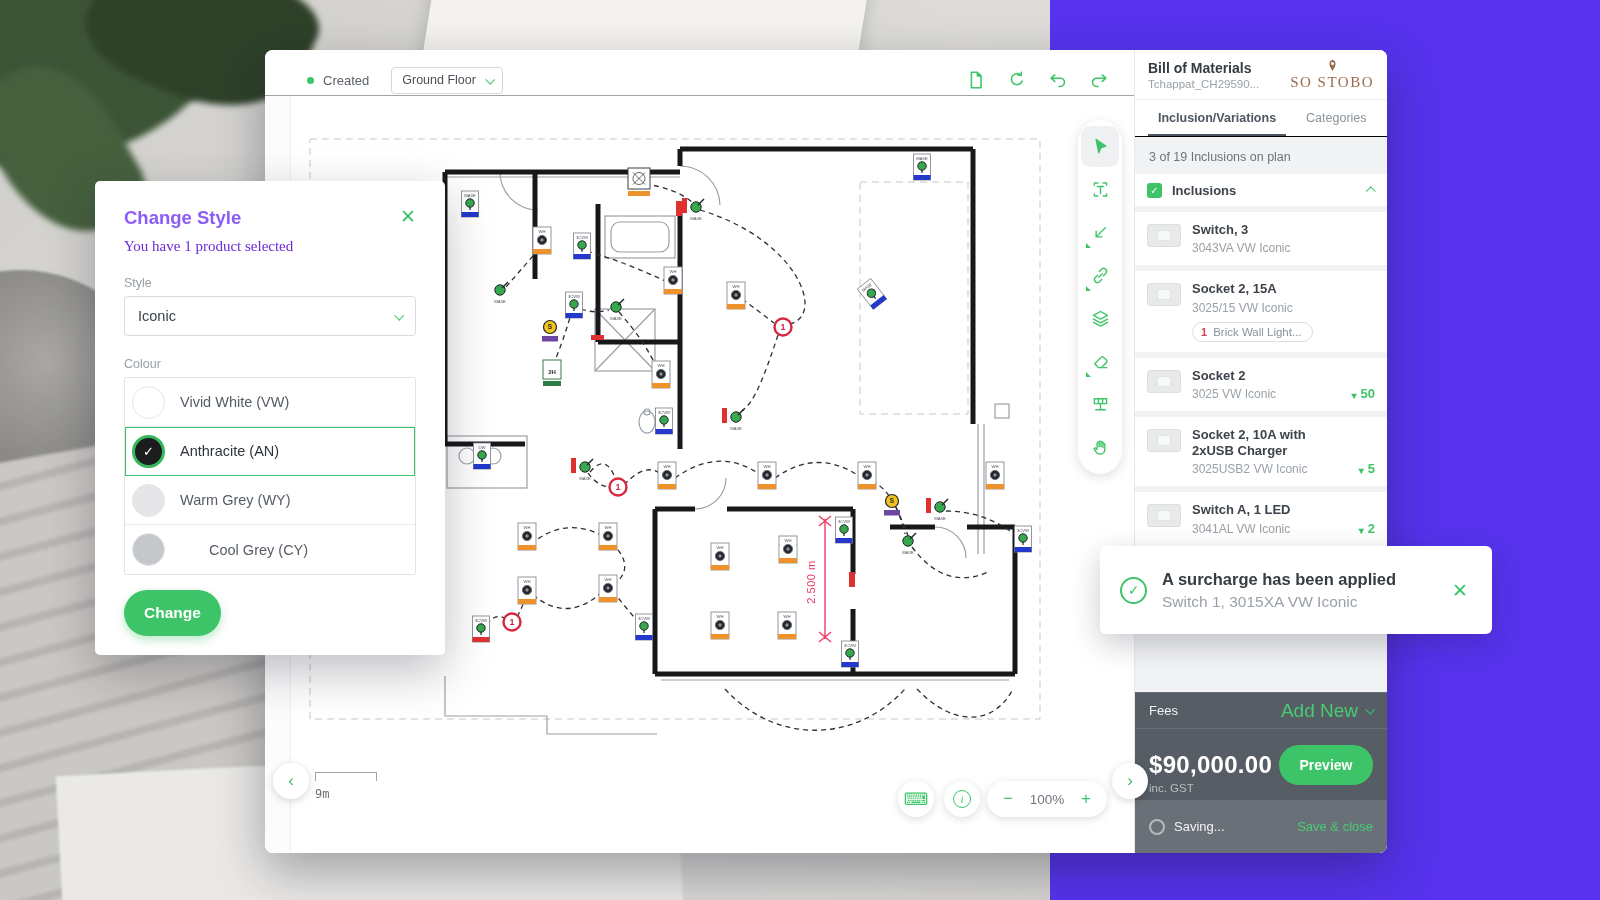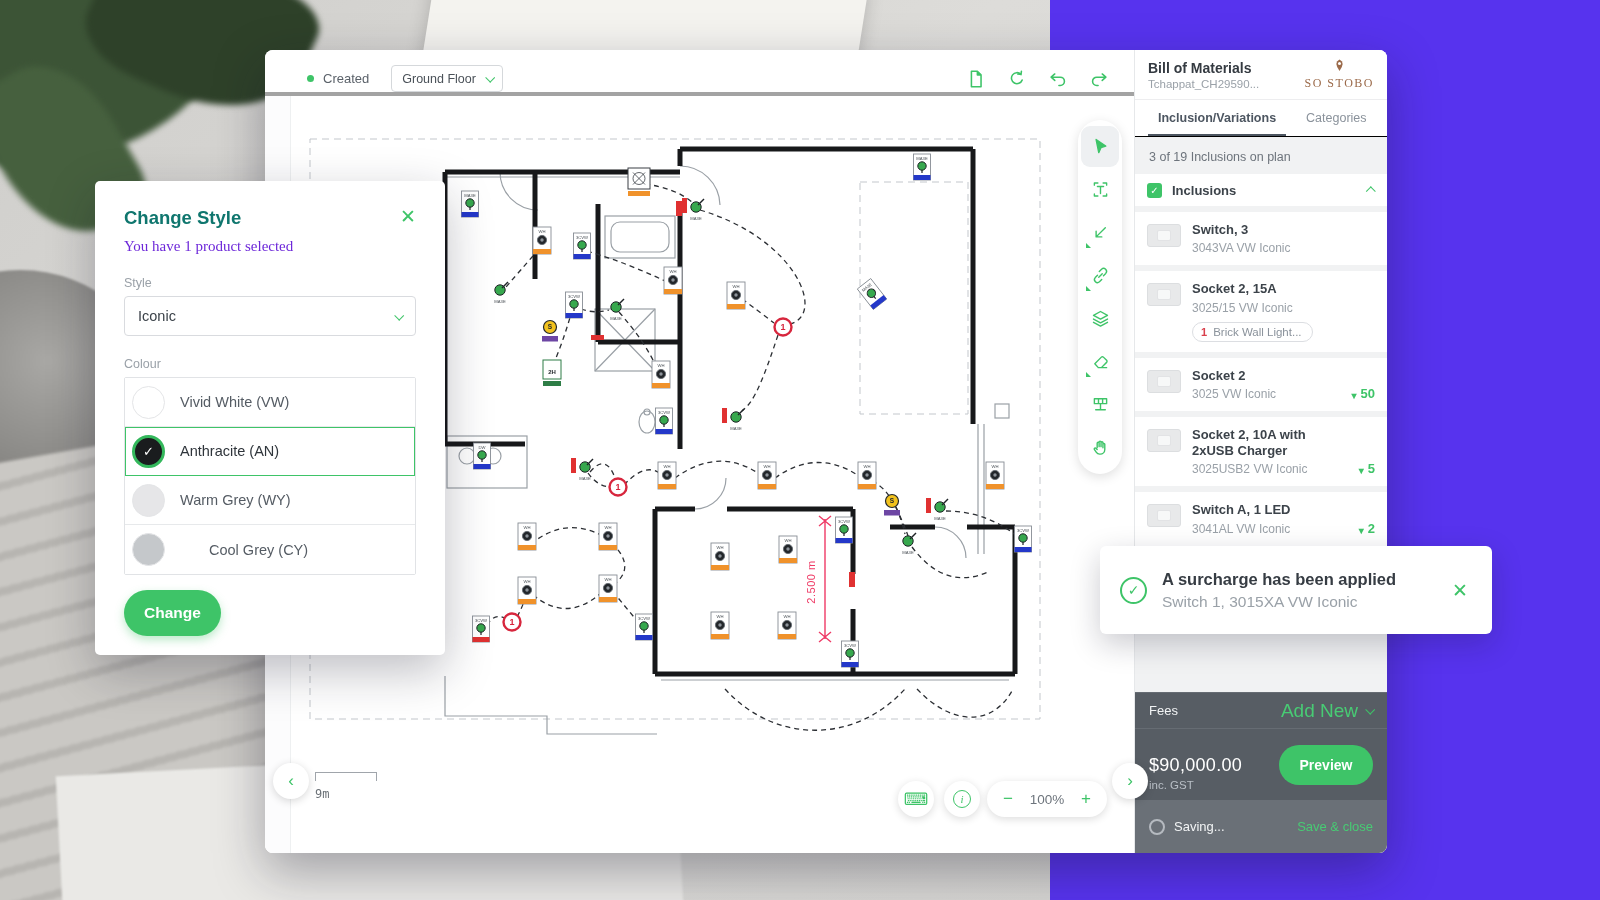--- a/index.html
+++ b/index.html
@@ -17,21 +17,21 @@
   .paper-sheet span { font-family:"Liberation Serif", serif; font-size:46px; letter-spacing:6px; color:#8f8d88; transform:rotate(-4deg) translateY(8px); white-space:nowrap;}
   .bowl { position:absolute; left:-120px; top:270px; width:280px; height:260px; border-radius:50%; background:radial-gradient(circle at 60% 35%, #a9a8a5 0%, #7f7e7b 60%, #6e6d6a 100%); filter:blur(1px);}
   .weave { position:absolute; left:-40px; top:440px; width:380px; height:480px; transform:rotate(-10deg); background:repeating-linear-gradient(175deg,#cac8c4 0 26px,#b7b5b1 26px 34px); border-radius:30px; filter:blur(1.5px);}
   .marble { position:absolute; left:60px; top:760px; width:620px; height:180px; background:#eae9e6; transform:rotate(-3deg); filter:blur(1px);}
 
   .bg-purple { position:absolute; left:1050px; top:0; width:550px; height:900px; background:#5733ee; }
 
   
   .app { position:absolute; left:265px; top:50px; width:1122px; height:803px; background:#fff; border-radius:8px; box-shadow:0 18px 50px rgba(20,20,40,.35); z-index:2; display:flex; overflow:hidden;}
   .canvas-wrap { position:relative; width:870px; height:100%; background:#fff; border-right:1px solid #e6e8ea;}
-  .canvas-topbar { position:relative; height:46px; border-bottom:4px solid #a3a3a3; display:flex; align-items:center; padding:15px 22px 0 42px;}
+  .canvas-topbar { position:relative; height:46px; border-bottom:1px solid #a3a3a3; display:flex; align-items:center; padding:15px 22px 0 42px;}
   .status { display:flex; align-items:center; gap:9px; }
   .status-dot { width:7px; height:7px; border-radius:50%; background:#3ec468; }
   .status-label { font-size:13px; color:#5a6169; }
   .floor-select { margin-left:22px; height:27px; min-width:99px; border:1px solid #d5d8db; border-radius:4px; background:#fff; display:flex; align-items:center; gap:10px; padding:0 9px 0 10px; cursor:pointer;}
   .floor-select .val { font-size:12.5px; color:#4a5158; }
   .chev { width:7px; height:7px; border-right:1.8px solid #3ec468; border-bottom:1.8px solid #3ec468; transform:rotate(45deg) translateY(-1px); }
   .chev.up { transform:rotate(-135deg) translateY(-1px); }
   .topbar-actions { margin-left:auto; display:flex; align-items:center; gap:15px; }
   .tb-btn { width:26px; height:26px; display:flex; align-items:center; justify-content:center; cursor:pointer; color:#3ec468;}
   .tb-btn svg { width:22px; height:22px; stroke:#3ec468; fill:none; stroke-width:1.7; stroke-linecap:round; stroke-linejoin:round;}
@@ -66,21 +66,21 @@
   .tool svg { width:21px; height:21px; stroke:#3ec468; fill:none; stroke-width:1.6; stroke-linecap:round; stroke-linejoin:round;}
   .tool .corner { position:absolute; left:5px; bottom:5px; width:0; height:0; border-left:5px solid #3ec468; border-top:5px solid transparent;}
 
   
   .sidebar { position:relative; width:252px; height:100%; background:#f1f2f3; display:flex; flex-direction:column; }
   .sb-header { background:#fff; height:50px; display:flex; align-items:center; justify-content:space-between; padding:0 13px; border-bottom:1px solid #ededef;}
   .sb-title { font-size:14px; font-weight:bold; color:#343a41; }
   .sb-sub { font-size:11.5px; color:#9aa1a8; margin-top:2px;}
   .brand { text-align:center; color:#9b6a4a; }
   .brand .crest { display:block; margin:0 auto 1px; }
-  .brand .name { font-family:"Liberation Serif", serif; font-size:12px; letter-spacing:1.5px; }
+  .brand .name { font-family:"Liberation Serif", serif; font-size:15px; letter-spacing:1.5px; }
   .sb-tabs { background:#fff; display:flex; border-bottom:1px solid #000000; padding:0 0 0 13px; }
   .tab { font-size:12.5px; color:#8a929b; padding:11px 10px 9px; cursor:pointer; border-bottom:2px solid transparent; margin-right:10px;}
   .tab.active { color:#4d5661; font-weight:bold; border-bottom-color:#4d5661; }
   .sb-summary { font-size:12.5px; color:#6d747c; padding:13px 14px 10px; }
   .group-bar { background:#fff; height:32px; display:flex; align-items:center; padding:0 12px; gap:10px; cursor:pointer;}
   .checkbox { width:15px; height:15px; border-radius:3px; background:#3ec468; color:#fff; font-size:10px; display:flex; align-items:center; justify-content:center;}
   .group-label { font-size:13px; font-weight:bold; color:#3c434a; }
   .group-bar .chev { margin-left:auto; }
   .inc-list { padding:6px 0 12px; overflow:hidden; flex:1; }
   .inc-item { background:#fff; margin:0 0 6px; padding:10px 12px; display:flex; gap:11px; cursor:pointer;}
@@ -94,39 +94,39 @@
   .badge { display:inline-flex; align-items:center; gap:6px; border:1px solid #dcdee2; border-radius:11px; padding:3px 10px 3px 8px; margin-top:7px; background:#fff;}
   .badge-num { color:#d9404c; font-size:11px; font-weight:bold;}
   .badge-txt { color:#8a929b; font-size:11.5px;}
 
   .sb-bottom { margin-top:auto; }
   .dark-row { background:#575d64; height:36px; display:flex; align-items:center; padding:0 14px; border-top:1px solid #666c73; cursor:pointer;}
   .dark-row .lbl { color:#f2f4f5; font-size:13px; }
   .dark-row .right { margin-left:auto; display:flex; align-items:center; gap:8px;}
   .green-link { color:#48cb74; font-size:19px; cursor:pointer;}
   .price-row { background:#575d64; border-top:1px solid #666c73; height:72px; display:flex; align-items:center; padding:0 14px; }
-  .amount { color:#fff; font-size:18px; font-weight:normal; letter-spacing:.3px;margin-top:16px;}
+  .amount { color:#fff; font-size:24px; font-weight:bold; letter-spacing:.3px;margin-top:16px;}
   .gst { color:#b9bfc6; font-size:11.5px; margin-top:3px;}
   .preview-btn { margin-left:auto; width:94px; height:40px; border-radius:20px; background:#3ec468; color:#fff; font-size:14px; font-weight:bold; border:none; display:flex; align-items:center; justify-content:center; cursor:pointer;}
   .saving-row { background:#6a7077; height:53px; display:flex; align-items:center; padding:0 14px; gap:9px;}
   .spinner { width:16px; height:16px; border-radius:50%; border:2px solid #b5bac0; flex:none;}
   .saving-lbl { color:#f2f4f5; font-size:13px; }
   .save-close { margin-left:auto; color:#48cb74; font-size:13px; cursor:pointer;}
 
   
   .toast { position:absolute; left:1100px; top:546px; width:392px; height:88px; background:#fff; border-radius:6px; box-shadow:0 10px 30px rgba(20,20,40,.22); z-index:5; display:flex; align-items:center; padding:0 20px; gap:15px;}
   .toast-check { width:27px; height:27px; border-radius:50%; border:2px solid #3ec468; color:#3ec468; font-size:14px; display:flex; align-items:center; justify-content:center; flex:none;}
   .toast-title { font-size:16.5px; font-weight:bold; color:#363c43; }
   .toast-sub { font-size:15.5px; color:#9aa1a8; margin-top:4px;}
   .toast-close { margin-left:auto; color:#3ec468; font-size:19px; cursor:pointer; padding:4px;}
 
   
   .modal { position:absolute; left:95px; top:181px; width:350px; height:474px; background:#fff; border-radius:5px; box-shadow:0 16px 48px rgba(20,20,40,.28); z-index:6; padding:26px 29px;}
   .modal-head { display:flex; align-items:flex-start; }
-  .modal-title { font-size:18.5px; font-weight:bold; color:#0f766e;}
+  .modal-title { font-size:18.5px; font-weight:bold; color:#8b5cf6;}
   .modal-close { margin-left:auto; color:#3ec468; font-size:19px; cursor:pointer; line-height:1;}
   .modal-sub { font-size:15px; color:#6d28d9; margin-top:9px;font-family:Liberation Serif, serif;}
   .field-label { font-size:12.5px; color:#9aa1a8; margin:21px 0 6px;}
   .select { height:40px; border:1px solid #d9dbdf; border-radius:4px; display:flex; align-items:center; padding:0 13px; cursor:pointer;}
   .select .val { font-size:14.5px; color:#3c434a;}
   .select .chev { margin-left:auto;}
   .options { border:1px solid #e1e3e6; border-radius:2px; }
   .opt { height:49px; display:flex; align-items:center; gap:15px; padding:0 7px; border-bottom:1px solid #e7e9eb; cursor:pointer; background:#fff;}
   .opt:last-child { border-bottom:none;gap:44px; }
   .opt .swatch { width:33px; height:33px; border-radius:50%; border:1px solid #e4e5e7; flex:none; display:flex; align-items:center; justify-content:center; color:#fff; font-size:13px;}

